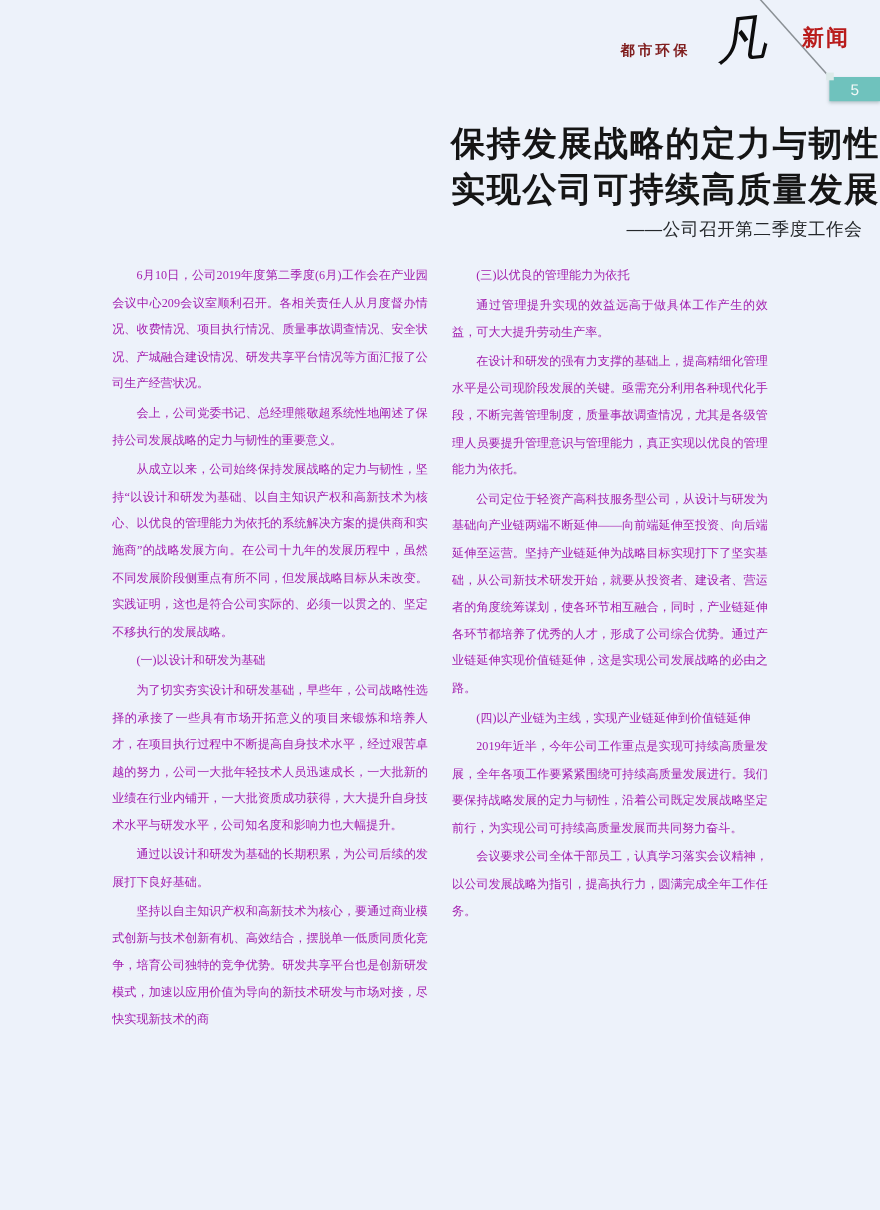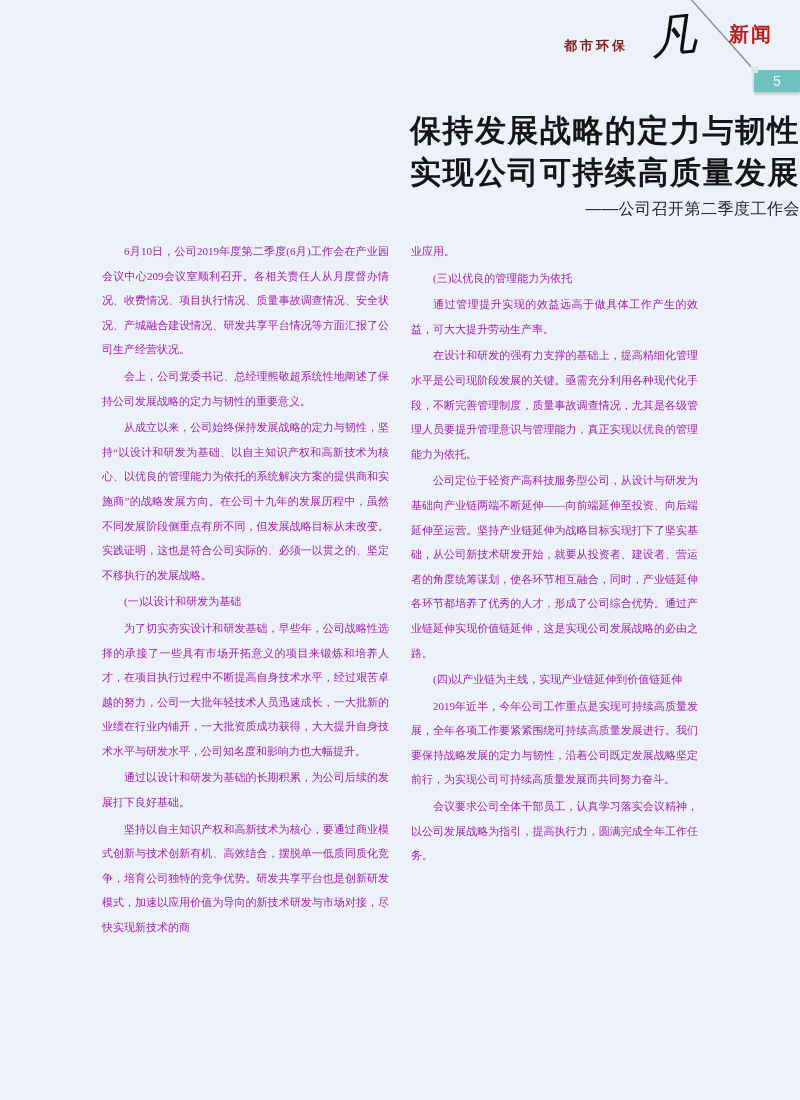--- a/index.html
+++ b/index.html
@@ -58,21 +58,21 @@
   .title-block { padding-top: 110px; text-align: right; }
   .title-line {
     margin: 0;
     font-family: "Liberation Sans", sans-serif;
     font-size: 31px; font-weight: 800;
     letter-spacing: 1.5px;
     line-height: 42px;
     color: #151515;
   }
   .subtitle {
-    margin: 5px 0 0 0;
+    margin: 5px 16px 0 0;
     font-family: "Liberation Sans", sans-serif;
     font-size: 16px; font-weight: 400;
     letter-spacing: 0.5px;
     color: #25282b;
   }
 
   
   .columns {
     display: flex; gap: 18px;
     padding: 0 100px;
@@ -116,21 +116,20 @@
         <p>6月10日，公司2019年度第二季度(6月)工作会在产业园会议中心209会议室顺利召开。各相关责任人从月度督办情况、收费情况、项目执行情况、质量事故调查情况、安全状况、产城融合建设情况、研发共享平台情况等方面汇报了公司生产经营状况。</p>
         <p>会上，公司党委书记、总经理熊敬超系统性地阐述了保持公司发展战略的定力与韧性的重要意义。</p>
         <p>从成立以来，公司始终保持发展战略的定力与韧性，坚持“以设计和研发为基础、以自主知识产权和高新技术为核心、以优良的管理能力为依托的系统解决方案的提供商和实施商”的战略发展方向。在公司十九年的发展历程中，虽然不同发展阶段侧重点有所不同，但发展战略目标从未改变。实践证明，这也是符合公司实际的、必须一以贯之的、坚定不移执行的发展战略。</p>
         <p>(一)以设计和研发为基础</p>
         <p>为了切实夯实设计和研发基础，早些年，公司战略性选择的承接了一些具有市场开拓意义的项目来锻炼和培养人才，在项目执行过程中不断提高自身技术水平，经过艰苦卓越的努力，公司一大批年轻技术人员迅速成长，一大批新的业绩在行业内铺开，一大批资质成功获得，大大提升自身技术水平与研发水平，公司知名度和影响力也大幅提升。</p>
         <p>通过以设计和研发为基础的长期积累，为公司后续的发展打下良好基础。</p>
         <p>坚持以自主知识产权和高新技术为核心，要通过商业模式创新与技术创新有机、高效结合，摆脱单一低质同质化竞争，培育公司独特的竞争优势。研发共享平台也是创新研发模式，加速以应用价值为导向的新技术研发与市场对接，尽快实现新技术的商</p>
       </div>
     <div class="col">
       <div>
-          <p class="no-indent">业应用。</p>
           <p>(三)以优良的管理能力为依托</p>
           <p>通过管理提升实现的效益远高于做具体工作产生的效益，可大大提升劳动生产率。</p>
           <p>在设计和研发的强有力支撑的基础上，提高精细化管理水平是公司现阶段发展的关键。亟需充分利用各种现代化手段，不断完善管理制度，质量事故调查情况，尤其是各级管理人员要提升管理意识与管理能力，真正实现以优良的管理能力为依托。</p>
           <p>公司定位于轻资产高科技服务型公司，从设计与研发为基础向产业链两端不断延伸——向前端延伸至投资、向后端延伸至运营。坚持产业链延伸为战略目标实现打下了坚实基础，从公司新技术研发开始，就要从投资者、建设者、营运者的角度统筹谋划，使各环节相互融合，同时，产业链延伸各环节都培养了优秀的人才，形成了公司综合优势。通过产业链延伸实现价值链延伸，这是实现公司发展战略的必由之路。</p>
           <p>(四)以产业链为主线，实现产业链延伸到价值链延伸</p>
           <p>2019年近半，今年公司工作重点是实现可持续高质量发展，全年各项工作要紧紧围绕可持续高质量发展进行。我们要保持战略发展的定力与韧性，沿着公司既定发展战略坚定前行，为实现公司可持续高质量发展而共同努力奋斗。</p>
           <p>会议要求公司全体干部员工，认真学习落实会议精神，以公司发展战略为指引，提高执行力，圆满完成全年工作任务。</p>
         </div>
 
     </div>

